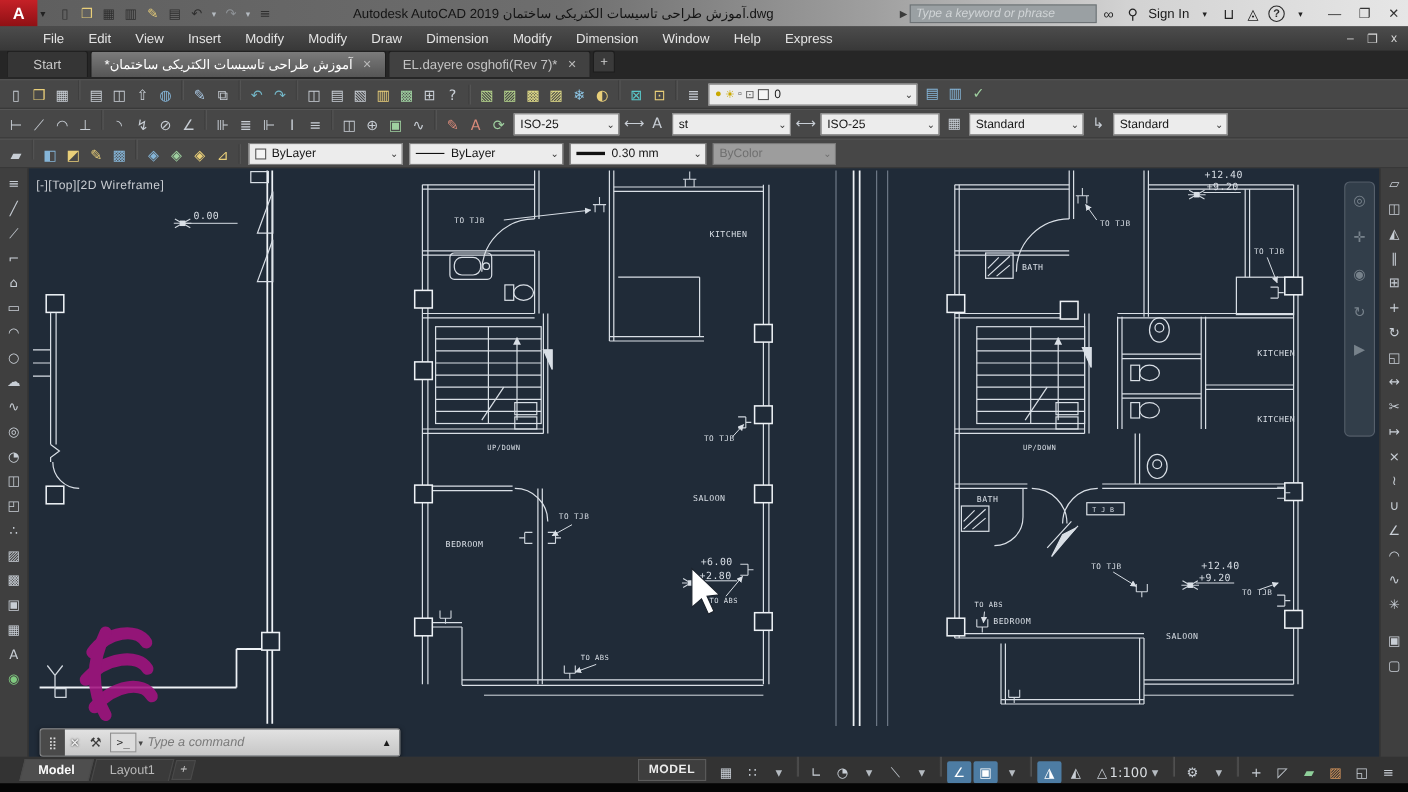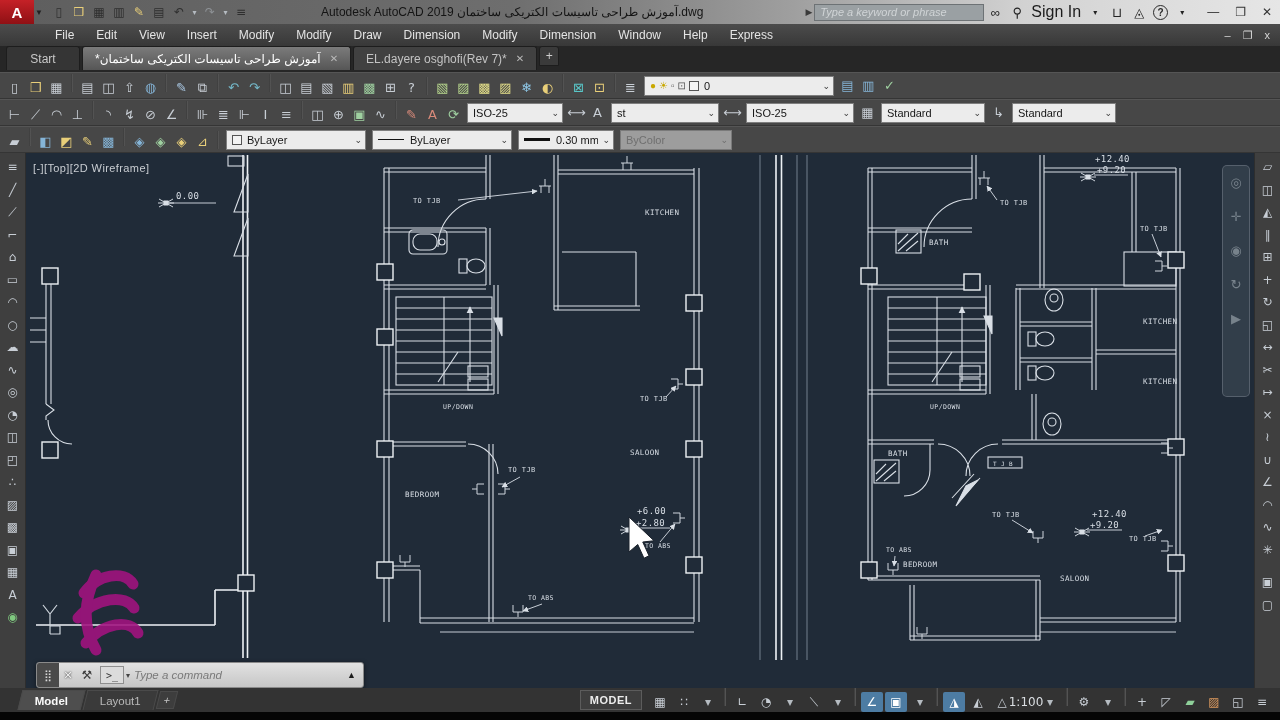--- a/index.html
+++ b/index.html
@@ -16,29 +16,29 @@
   .logo-dd { color:#222; font-size:8px; margin:0 2px 0 1px; }
   .qat { display:flex; align-items:center; height:24px; padding-left:4px; }
   .qat .icon { width:20px; height:19px; font-size:12px; color:#2e2e2e; }
   .titletext { font-size:12px; color:#141414; white-space:nowrap; margin-left:70px; }
   .tb-right { margin-left:auto; display:flex; align-items:center; height:24px; }
   .search-wedge { color:#3a3a3a; font-size:9px; margin-right:2px; }
   .search-box { width:170px; height:17px; background:#9aa0a3; border:1px solid #6d7275;
     font:italic 11px "Liberation Sans",sans-serif; color:#d8dbdd; padding:0 5px; }
   .search-box::placeholder { color:#d0d4d6; }
   .tb-ico { width:22px; text-align:center; font-size:13px; color:#222; }
-  .signin { font-size:16px; color:#1c1c1c; padding:0 3px; }
+  .signin { font-size:12px; color:#1c1c1c; padding:0 3px; }
   .helpq { width:15px; height:15px; border:1.5px solid #2a2a2a; border-radius:50%;
     font-size:10px; font-weight:bold; color:#2a2a2a; display:inline-flex; align-items:center; justify-content:center; margin:0 3px; }
   .winbtns { display:flex; align-items:center; margin:0 8px 0 14px; gap:16px; }
   .winbtns span { font-size:12px; color:#333; }
 
   
   .menubar { position:absolute; top:24px; left:0; width:100%; height:22px;
-    background:linear-gradient(#4c4c4c,#383838); display:flex; align-items:center; padding-left:44px; }
+    background:linear-gradient(#4c4c4c,#383838); display:flex; align-items:center; padding-left:28px; }
   .menubar .mitem { color:#e4e4e4; font-size:12px; padding:0 11px; height:22px; display:flex; align-items:center; }
   .docbtns { margin-left:auto; display:flex; gap:12px; padding-right:10px; }
   .docbtns span { color:#d6d6d6; font-size:11px; }
 
   
   .tabbar { position:absolute; top:46px; left:0; width:100%; height:26px; background:#262626;
     display:flex; padding-left:6px; }
   .ftab { height:24px; display:flex; align-items:center; padding:0 12px; font-size:12px;
     border:1px solid #1d1d1d; border-bottom:none; border-radius:3px 3px 0 0; margin-right:2px; }
   .ftab.start { background:#353535; color:#c9c9c9; width:74px; justify-content:center; }
@@ -246,21 +246,21 @@
     <div class="combo" style="width:140px">
       <span class="swatch"></span>
       <span class="cv">ByLayer</span>
       <span class="ca">⌄</span>
     </div>
     <div class="combo" style="width:140px">
       <span class="lineglyph thin"></span>
       <span class="cv">ByLayer</span>
       <span class="ca">⌄</span>
     </div>
-    <div class="combo" style="width:96px">
+    <div class="combo" style="width:124px">
       <span class="lineglyph"></span>
       <span class="cv">0.30 mm</span>
       <span class="ca">⌄</span>
     </div>
     <div class="combo disabled" style="width:112px">
       <span class="cv">ByColor</span>
       <span class="ca">⌄</span>
     </div>
   </div>
 

